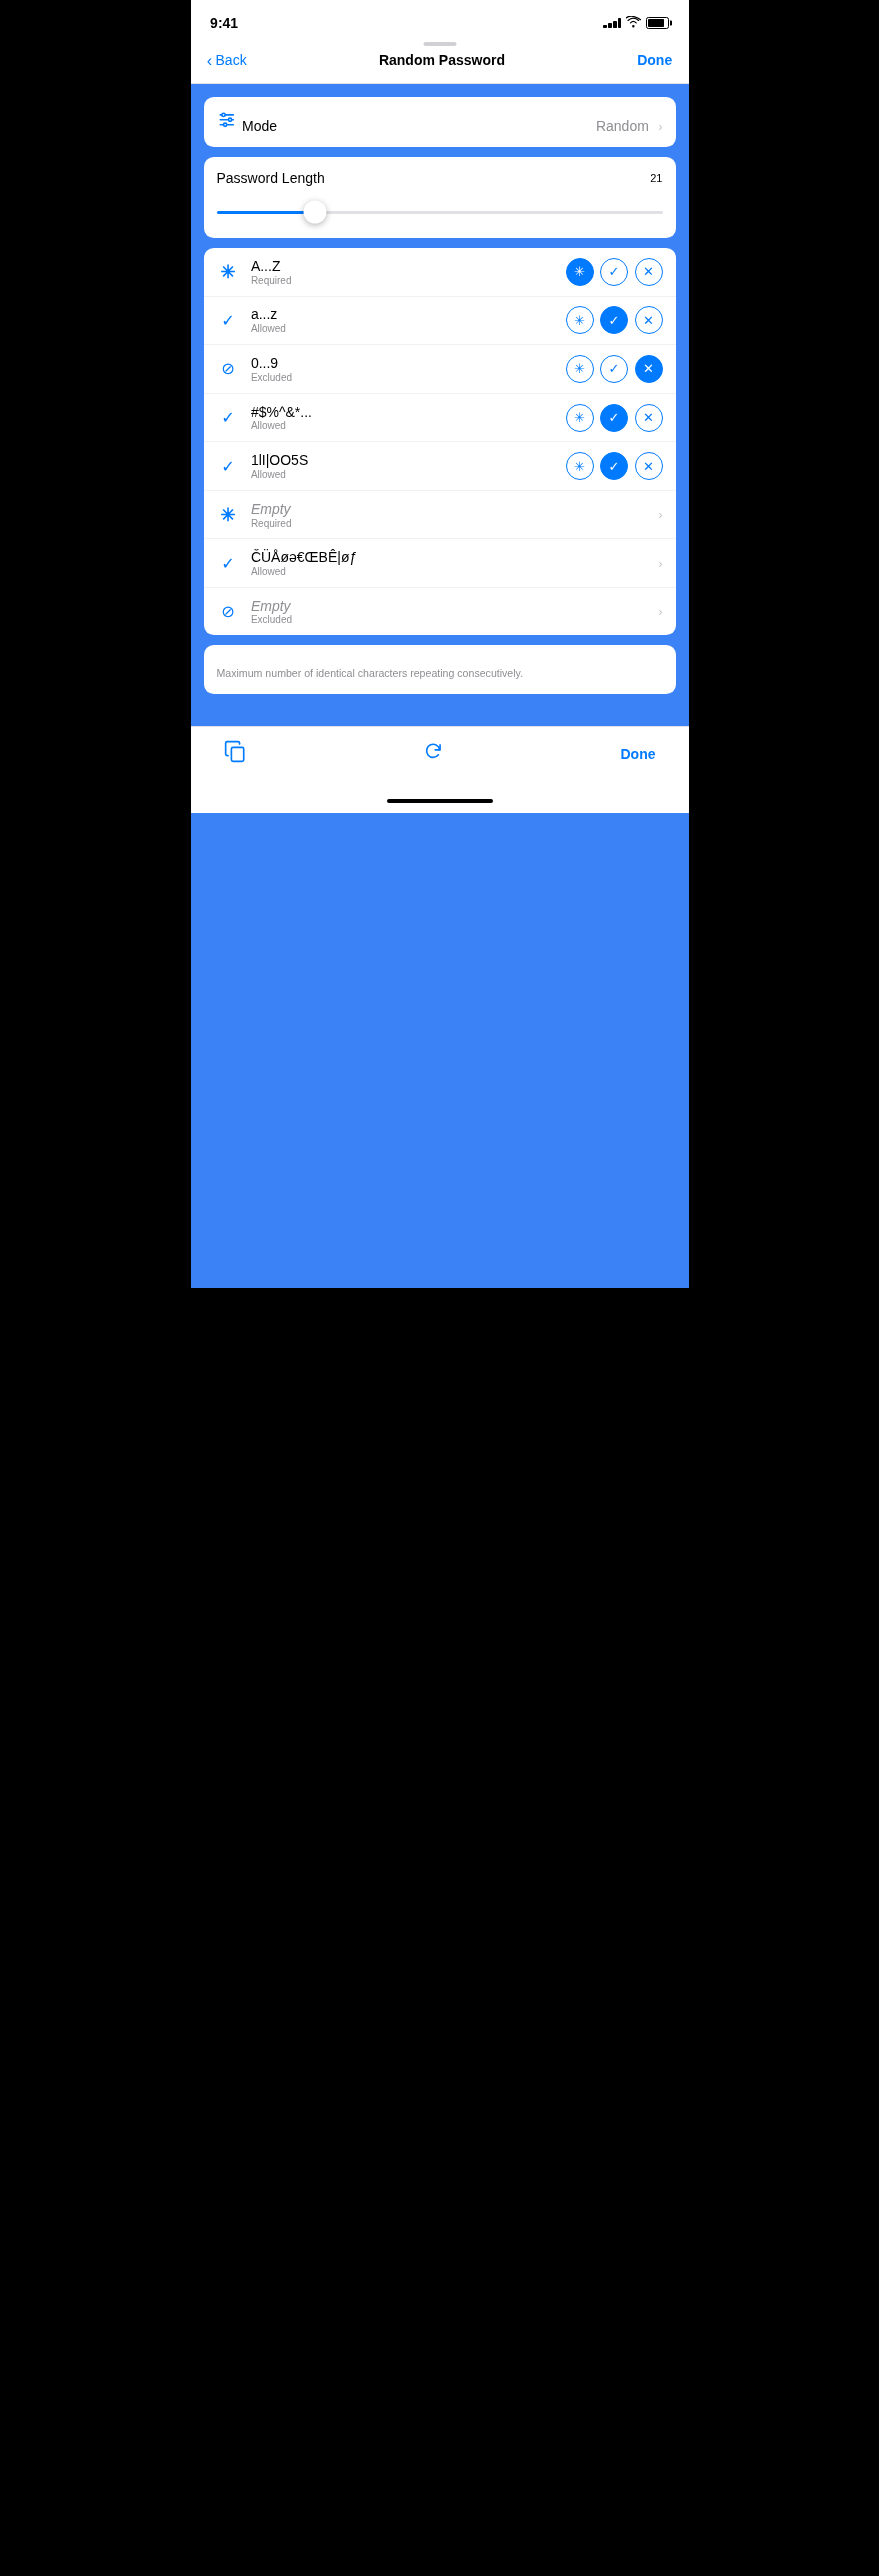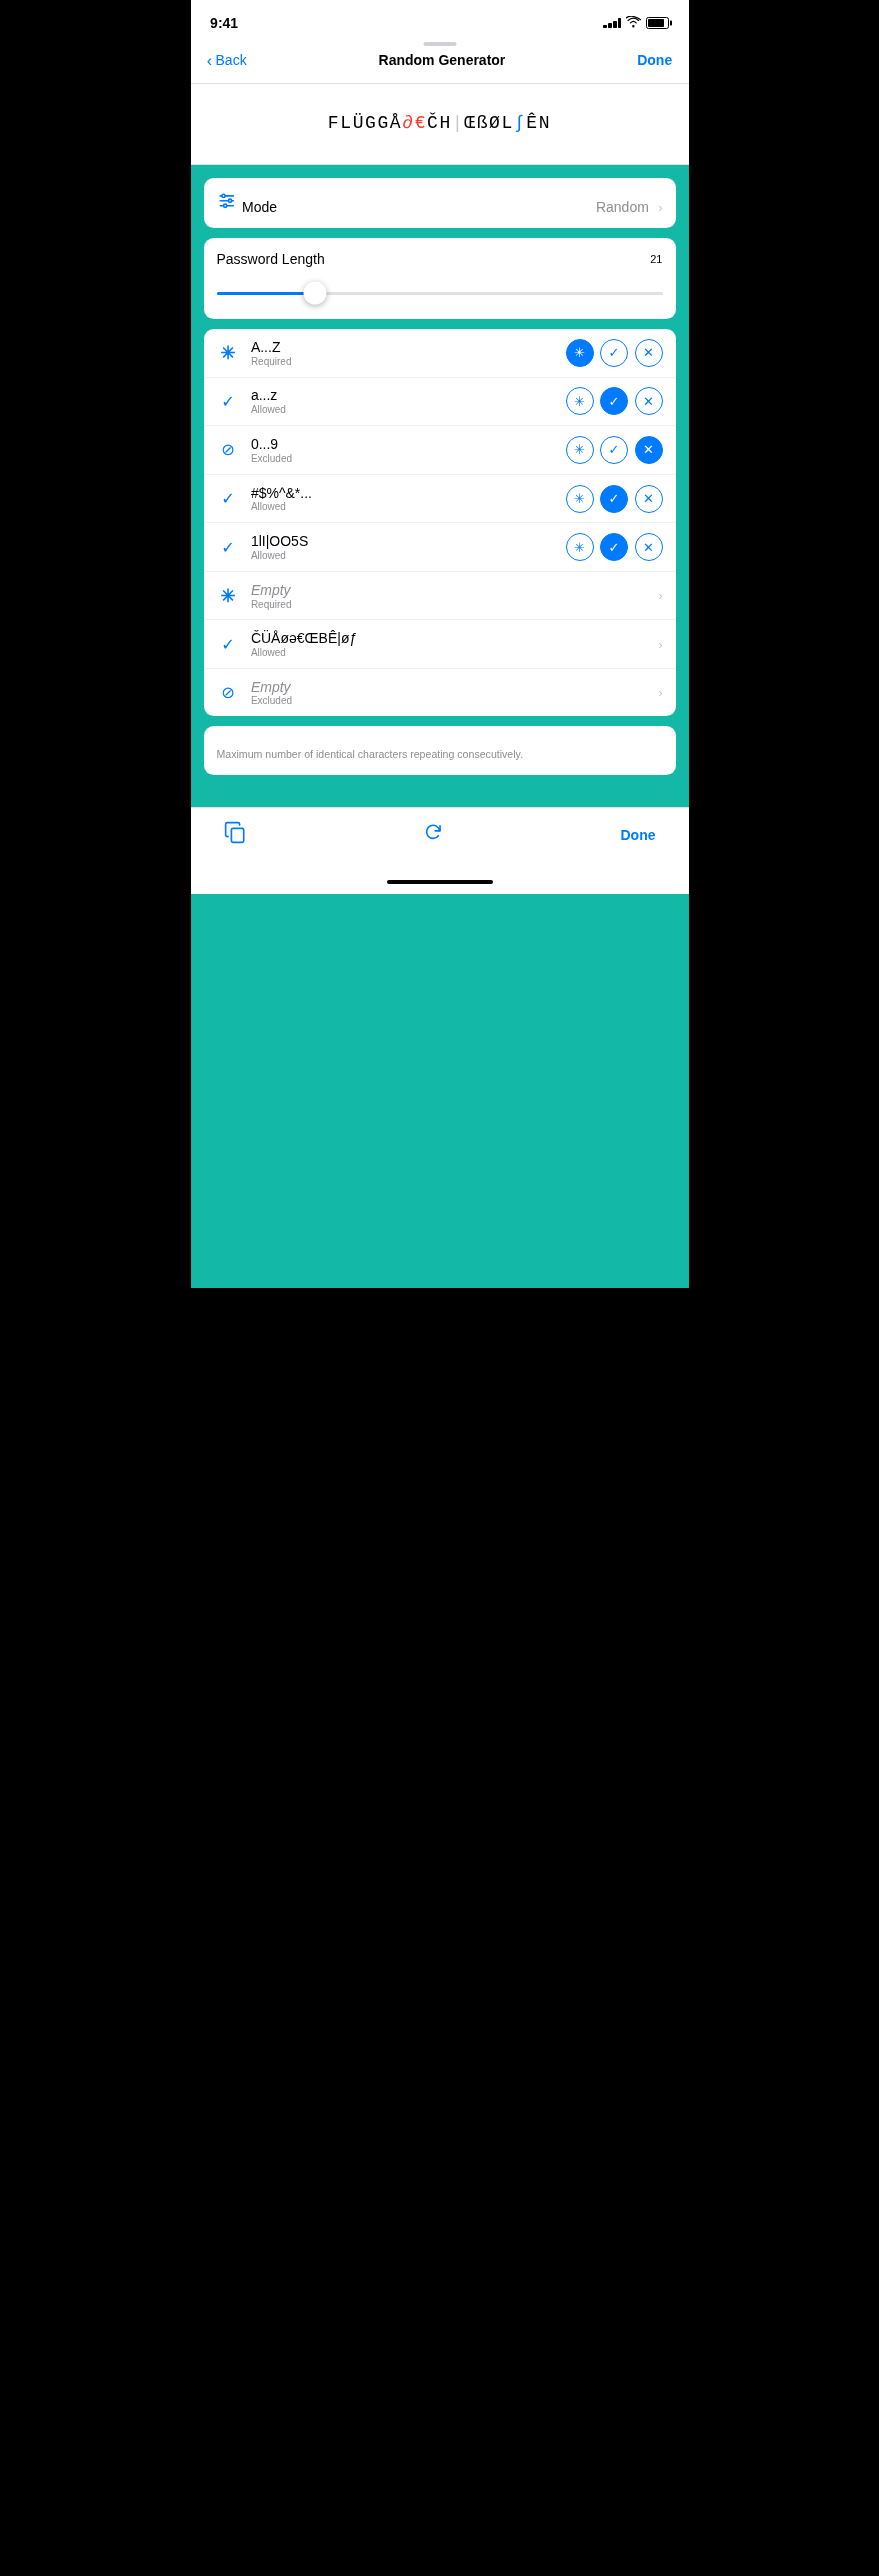--- a/index.html
+++ b/index.html
@@ -10,21 +10,21 @@
       background: #000;
       display: flex;
       justify-content: center;
       align-items: flex-start;
       min-height: 100vh;
     }
 
     .phone {
       width: 498px;
       min-height: 1288px;
-      background: #14b8a6;
+      background: #3b82f6;
       position: relative;
       overflow: hidden;
     }
 
     
     .status-bar {
       background: #fff;
       display: flex;
       justify-content: space-between;
       align-items: center;
@@ -427,29 +427,24 @@
     </div>
   </div>
 
   <div class="nav-bar-handle"></div>
 
   <div class="nav-bar">
     <div class="nav-back">
       <span style="font-size:16.3px;">‹</span>
       <span>Back</span>
     </div>
-    <span class="nav-title">Random Generator</span>
+    <span class="nav-title">Random Password</span>
     <span class="nav-done">Done</span>
   </div>
 
-  <div class="password-preview">
-    <div class="password-text">
-      FLÜGGÅ<span class="red-char">∂</span><span class="red-char">€</span>ČH<span style="color:#c7c7cc">|</span>ŒßØL<span class="blue-char">∫</span>ÊN
-    </div>
-  </div>
 
   <div class="card">
     <div class="mode-row">
       <div class="mode-icon">
         <svg width="19.6" height="19.6" viewBox="0 0 24 24" fill="none" stroke="#007aff" stroke-width="2" stroke-linecap="round">
           <line x1="4" y1="6" x2="20" y2="6"></line>
           <line x1="4" y1="12" x2="20" y2="12"></line>
           <line x1="4" y1="18" x2="20" y2="18"></line>
           <circle cx="8" cy="6" r="2" fill="#fff" stroke="#007aff" stroke-width="2"></circle>
           <circle cx="16" cy="12" r="2" fill="#fff" stroke="#007aff" stroke-width="2"></circle>

